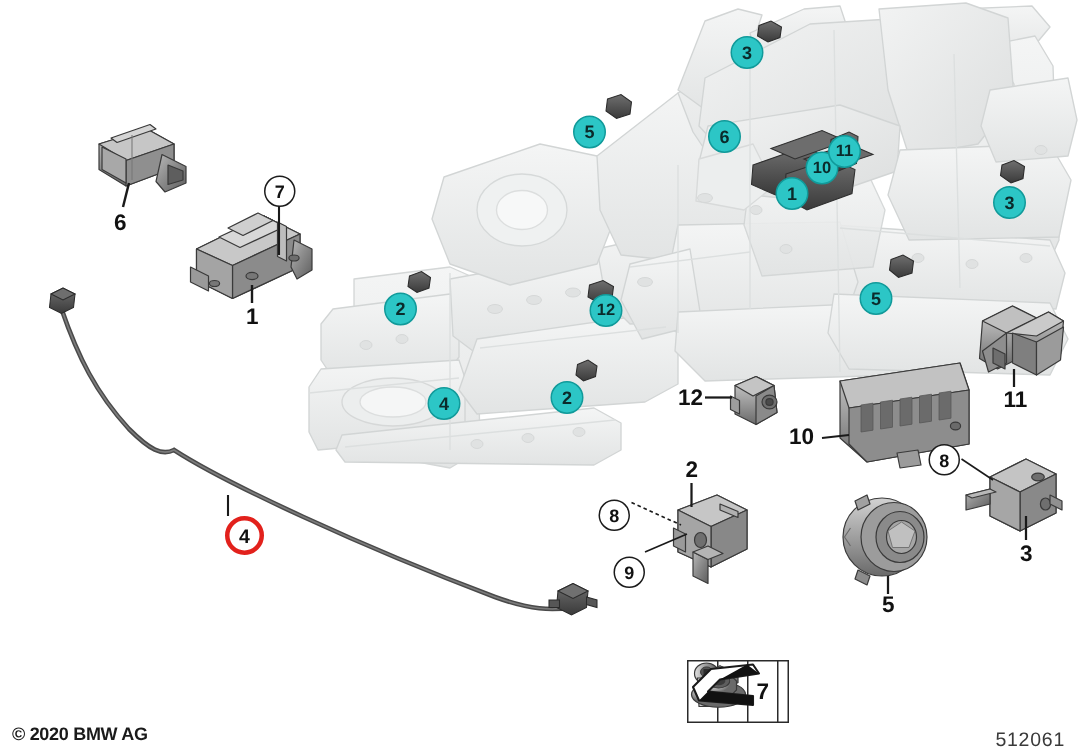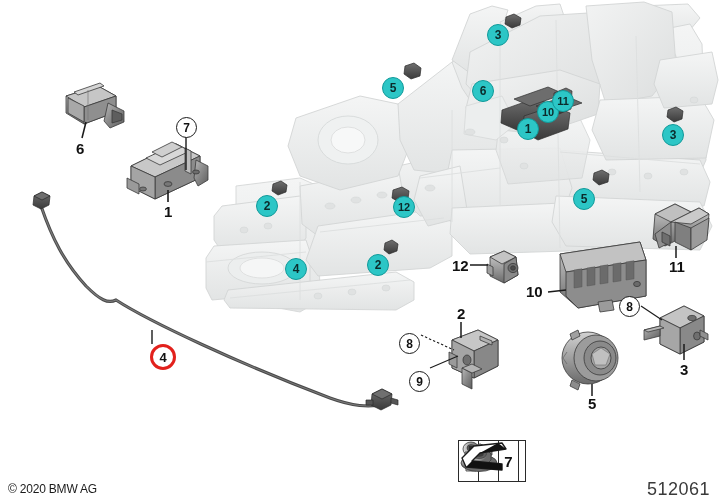--- a/index.html
+++ b/index.html
@@ -54,28 +54,28 @@
     color:#111111;
     line-height:1;
     user-select:none;
   }
 
   
   .copyright{
     position:absolute;
     left:8px;bottom:8px;
     font-size:12px;
-    font-weight:normal;
+    font-weight:bold;
     color:#1a1a1a;
     letter-spacing:-0.2px;
   }
   .diagram-id{
     position:absolute;
     right:10px;bottom:4px;
-    font-size:18px;
+    font-size:13px;
     color:#3a3a3a;
     letter-spacing:0.5px;
     margin-left:12px;
   }
 
   
   #legend{
     position:absolute;
     left:458px;top:440px;
     height:42px;

